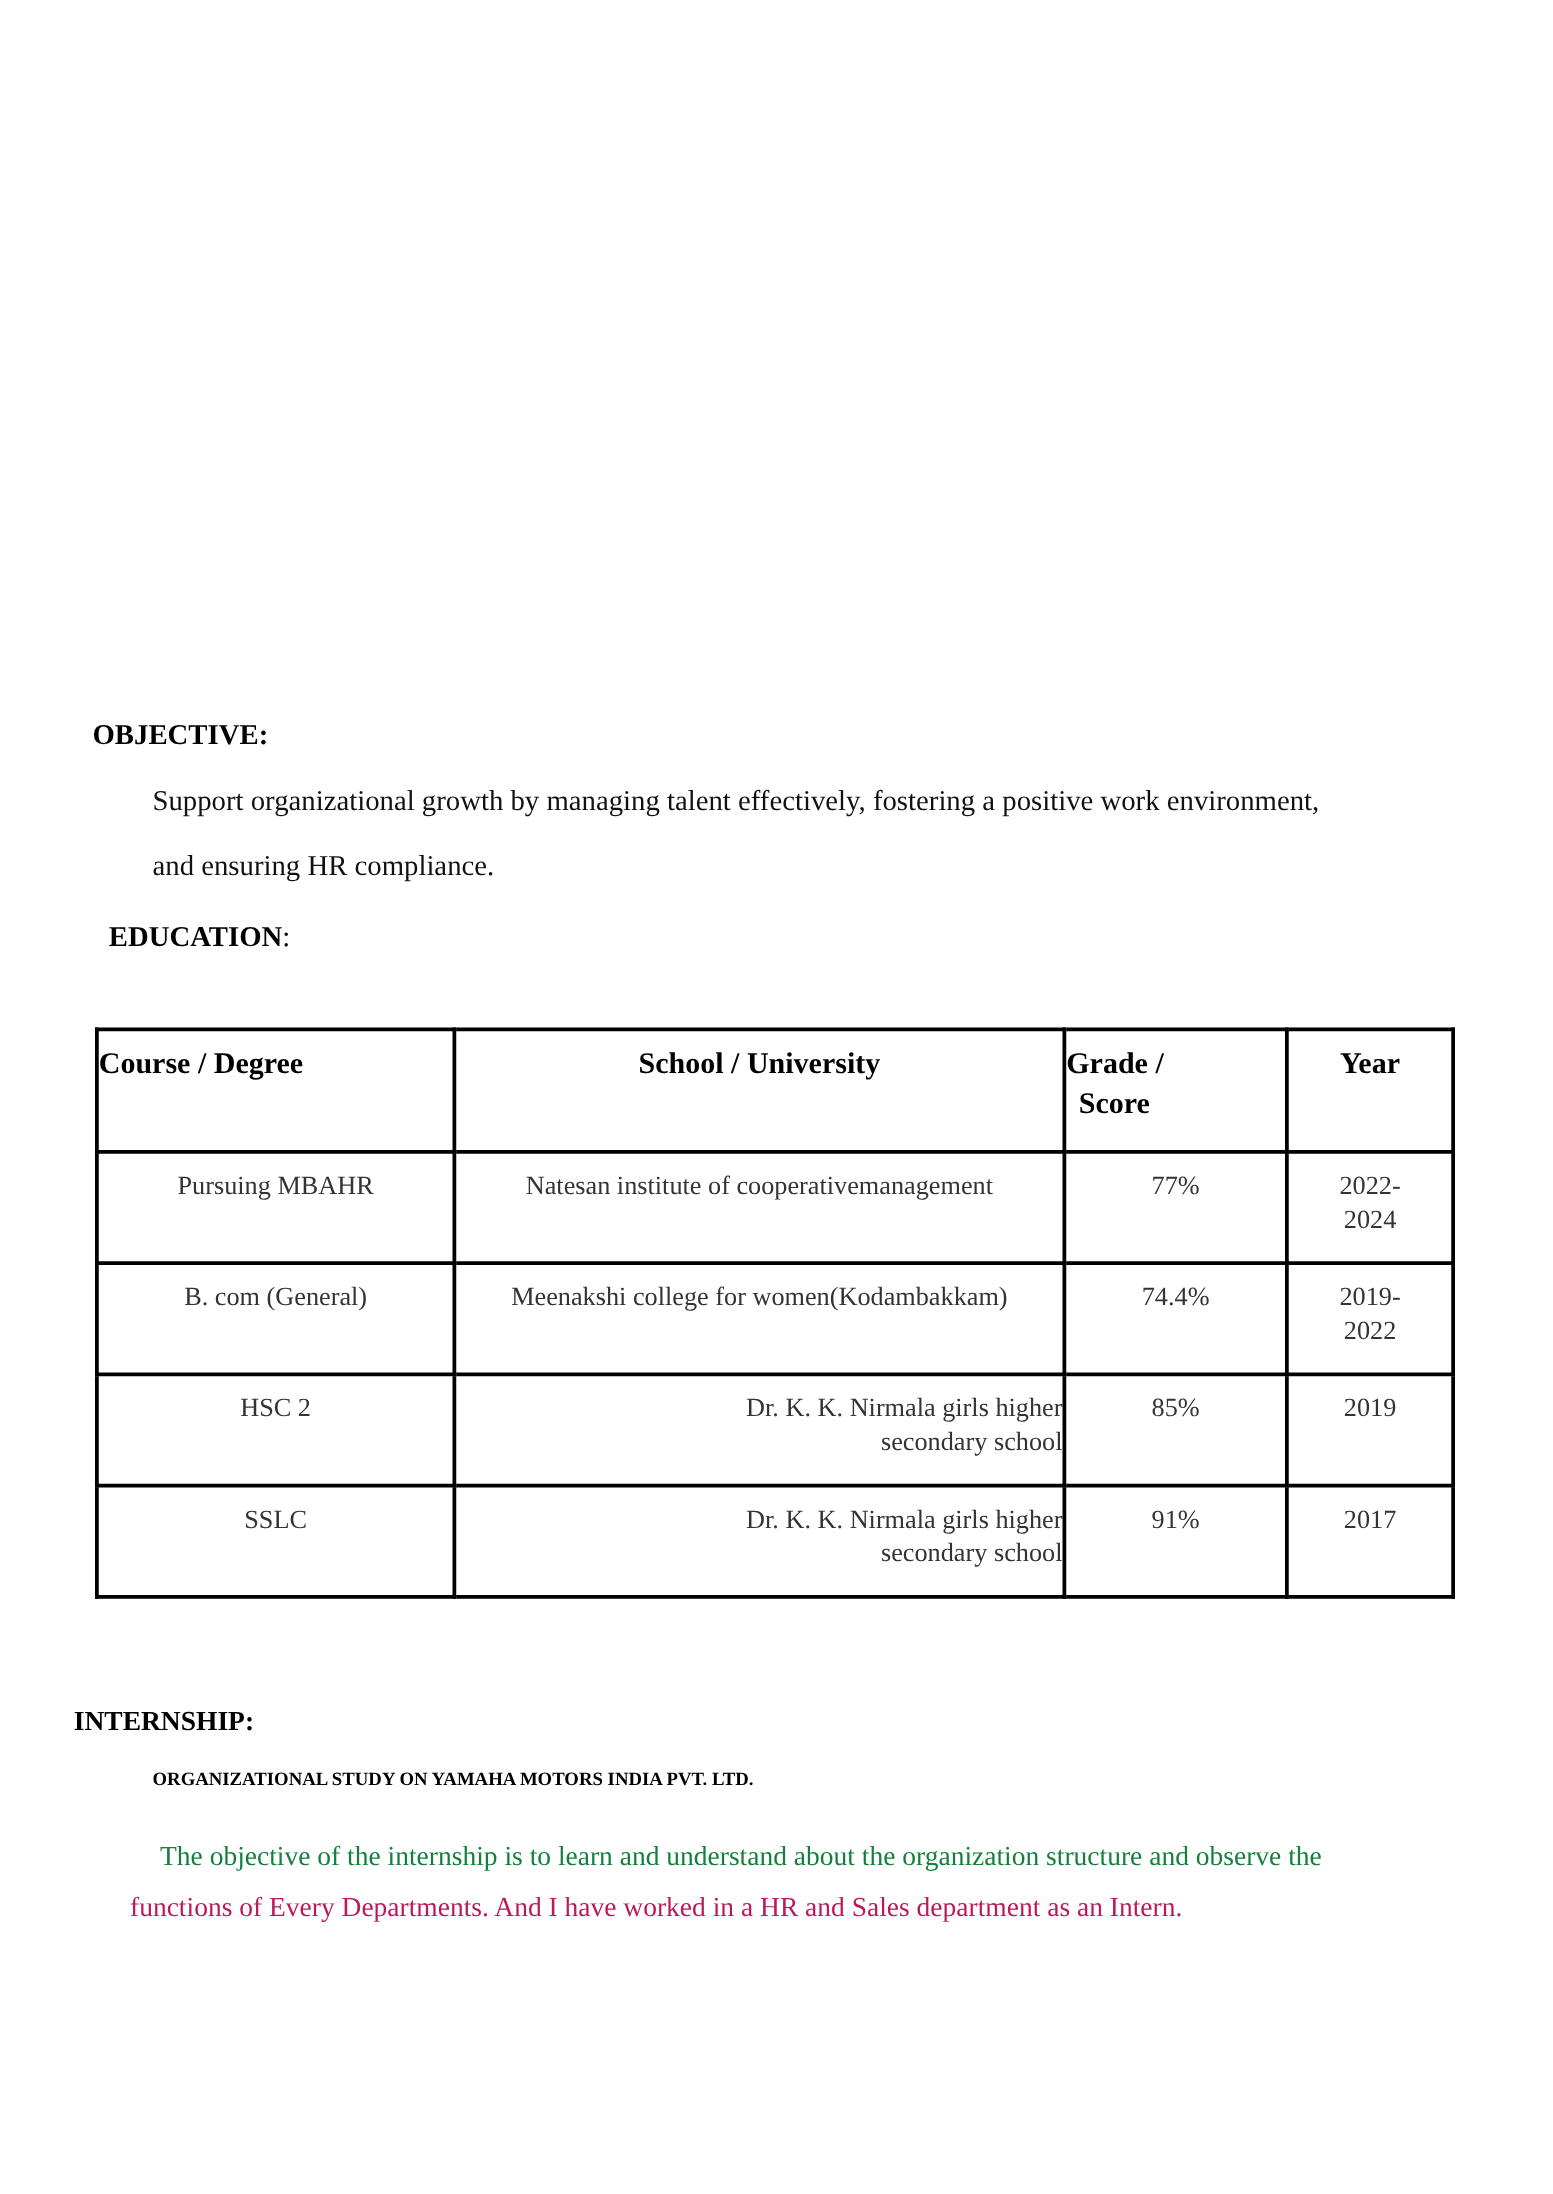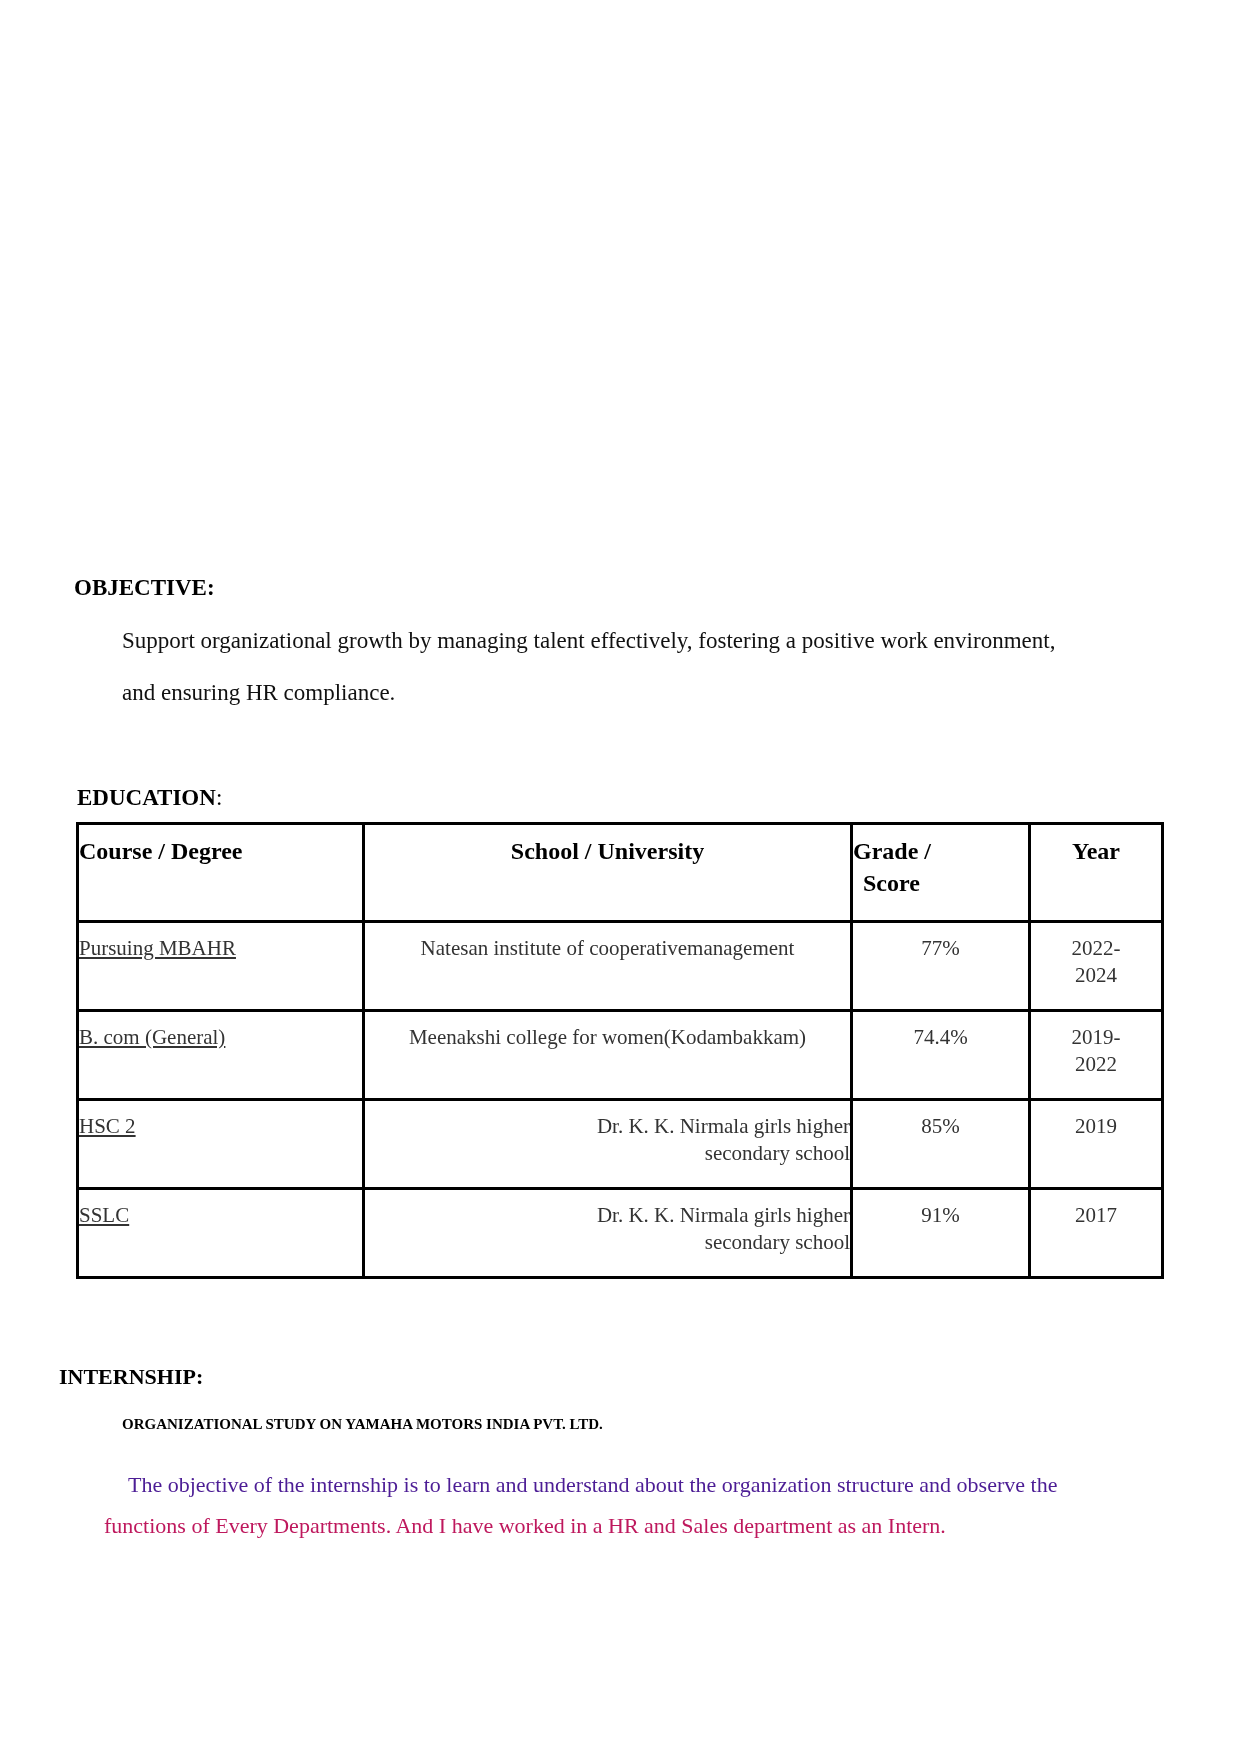--- a/index.html
+++ b/index.html
@@ -3,45 +3,45 @@
 <meta charset="utf-8">
 <style>
   html, body { margin: 0; padding: 0; background: #ffffff; }
   body { width: 1242px; height: 1755px; position: relative; overflow: hidden;
          font-family: "Liberation Serif", "DejaVu Serif", serif; color: #000; }
   .heading { position: absolute; font-weight: bold; font-size: 23px; color: #000; }
   .para { position: absolute; font-size: 23px; color: #111; }
   .h-objective { left: 74px; top: 575px; }
   .obj-line1 { left: 122px; top: 628px; }
   .obj-line2 { left: 122px; top: 680px; }
-  .h-education { left: 77px; top: 737px; margin-top: 48px; }
+  .h-education { left: 87px; top: 737px; }
   .h-education .colon { font-weight: normal; }
 
   table.edu { position: absolute; left: 76px; top: 822px; width: 948px;
               border-collapse: collapse; table-layout: fixed; }
   table.edu th, table.edu td { border: 3px solid #000; vertical-align: top;
               font-size: 21px; color: #333; line-height: 27px; padding: 0; }
   table.edu th { font-weight: bold; color: #000; font-size: 24px; line-height: 32px; height: 85px;
                  padding-top: 10px; }
   table.edu td { height: 74px; padding-top: 12px; }
   .c1 { width: 286px; } .c2 { width: 488px; } .c3 { width: 178px; } .c4 { width: 133px; }
   th.h1 { text-align: left; padding-left: 63px; }
   th.h2 { text-align: center; }
   th.h3 { text-align: left; padding-left: 27px; }
   th.h4 { text-align: center; padding-left: 10px; }
-  td.course { text-align: left; text-decoration: underline; }
+  td.course { text-align: center; }
   td.school { text-align: center; }
   td.school.wrap { text-align: right; padding-left: 33px; }
   td.school.wrap .l2 { display: block; padding-left: 58px; }
   td.grade { text-align: center; padding-left: 10px; }
   td.year { text-align: center; }
 
   .h-internship { left: 59px; top: 1364px; font-size: 22px; }
   .h-org { left: 122px; top: 1416px; font-size: 15px; }
-  .int-line1 { left: 128px; top: 1472px; font-size: 22px; color: #4c1d95; }
+  .int-line1 { left: 128px; top: 1472px; font-size: 22px; color: #15803d; }
   .int-line2 { left: 104px; top: 1513px; font-size: 22px; color: #be185d; }
 </style>
 </head>
 <body>
 
 <div class="heading h-objective">OBJECTIVE:</div>
 <div class="para obj-line1">Support organizational growth by managing talent effectively, fostering a positive work environment,</div>
 <div class="para obj-line2">and ensuring HR compliance.</div>
 
 <div class="heading h-education"><span>EDUCATION</span><span class="colon">:</span></div>

